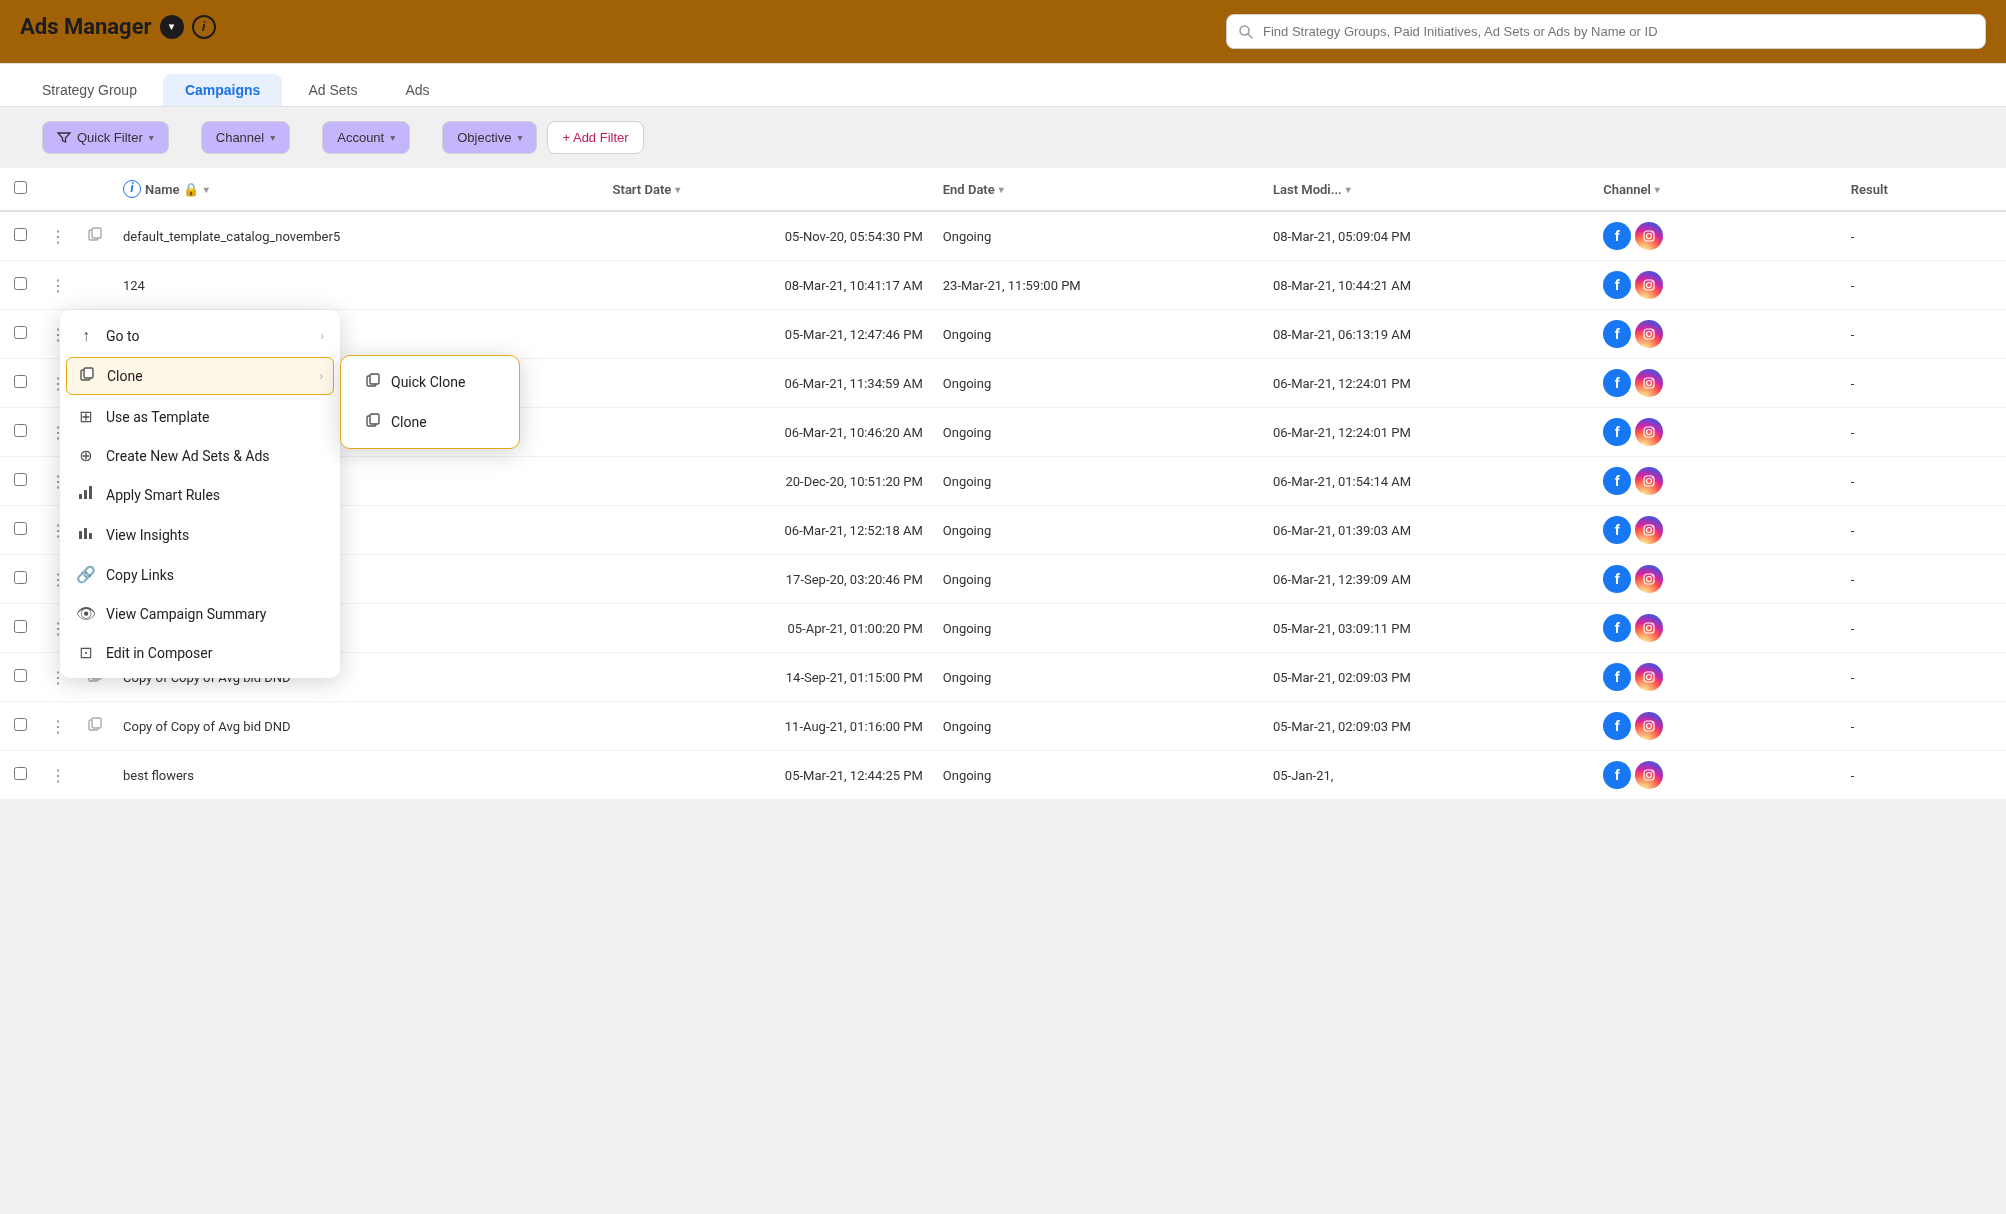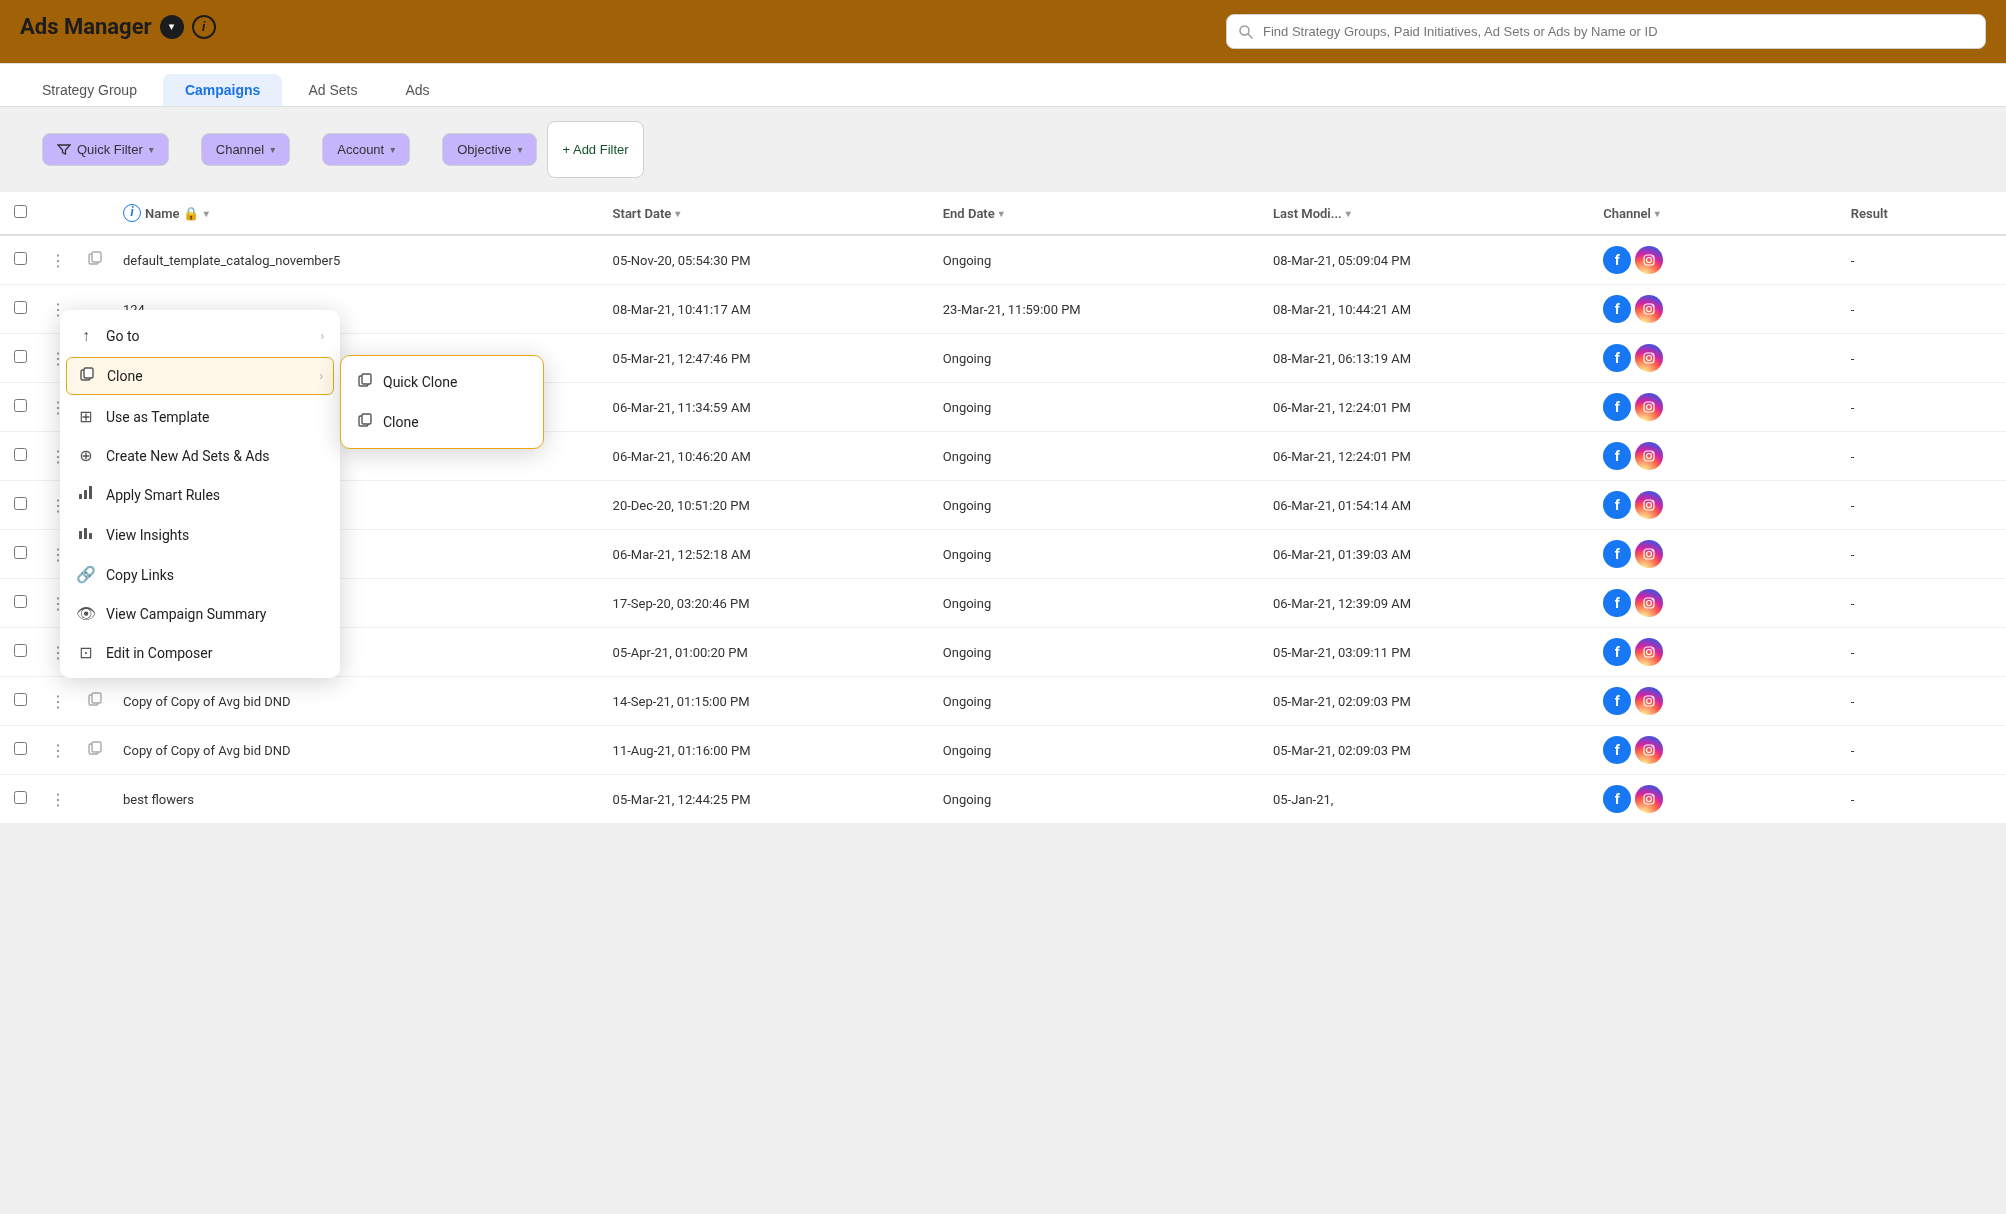--- a/index.html
+++ b/index.html
@@ -129,28 +129,28 @@
       margin-left: 22px;
     }
     .filter-btn .caret {
       font-size: 10px;
       color: #666;
     }
     .add-filter-btn {
       display: flex;
       align-items: center;
       gap: 6px;
-      padding: 20px 14px;
+      padding: 8px 14px;
       background: #fff;
       border: 1.5px solid #d0d0d0;
       border-radius: 8px;
       cursor: pointer;
       font-size: 13px;
       font-weight: 500;
-      color: #14532d;
+      color: #be185d;
     }
 
     
     .table-container {
       background: #fff;
       margin: 0;
       overflow-x: auto;
     }
     table {
       width: 100%;
@@ -184,21 +184,21 @@
     tbody td {
       padding: 10px 10px;
       font-size: 13px;
       color: #333;
       vertical-align: middle;
     }
     .col-checkbox { width: 40px; text-align: center; }
     .col-dots { width: 30px; text-align: center; }
     .col-copy-icon { width: 36px; text-align: center; }
     .col-name { min-width: 200px; max-width: 240px; }
-    .col-startdate { min-width: 160px; }
+    .col-startdate { min-width: 160px; text-align: right; }
     .col-enddate { min-width: 160px; }
     .col-lastmod { min-width: 160px; }
     .col-channel { min-width: 120px; }
     .col-result { min-width: 80px; }
 
     .dots-icon {
       font-size: 16px;
       color: #888;
       cursor: pointer;
       letter-spacing: 1px;
@@ -290,22 +290,22 @@
     }
 
     
     .submenu {
       position: absolute;
       top: 355px;
       left: 340px;
       background: #fff;
       border-radius: 10px;
       box-shadow: 0 4px 24px rgba(0,0,0,0.18);
-      width: 204px;
-      padding: 6px 0;
+      width: 180px;
+      padding: 6px 8px;
       z-index: 300;
       pointer-events: all;
       border: 1.5px solid #e6a817;
     }
     .submenu-item {
       display: flex;
       align-items: center;
       gap: 10px;
       padding: 10px 16px;
       cursor: pointer;

